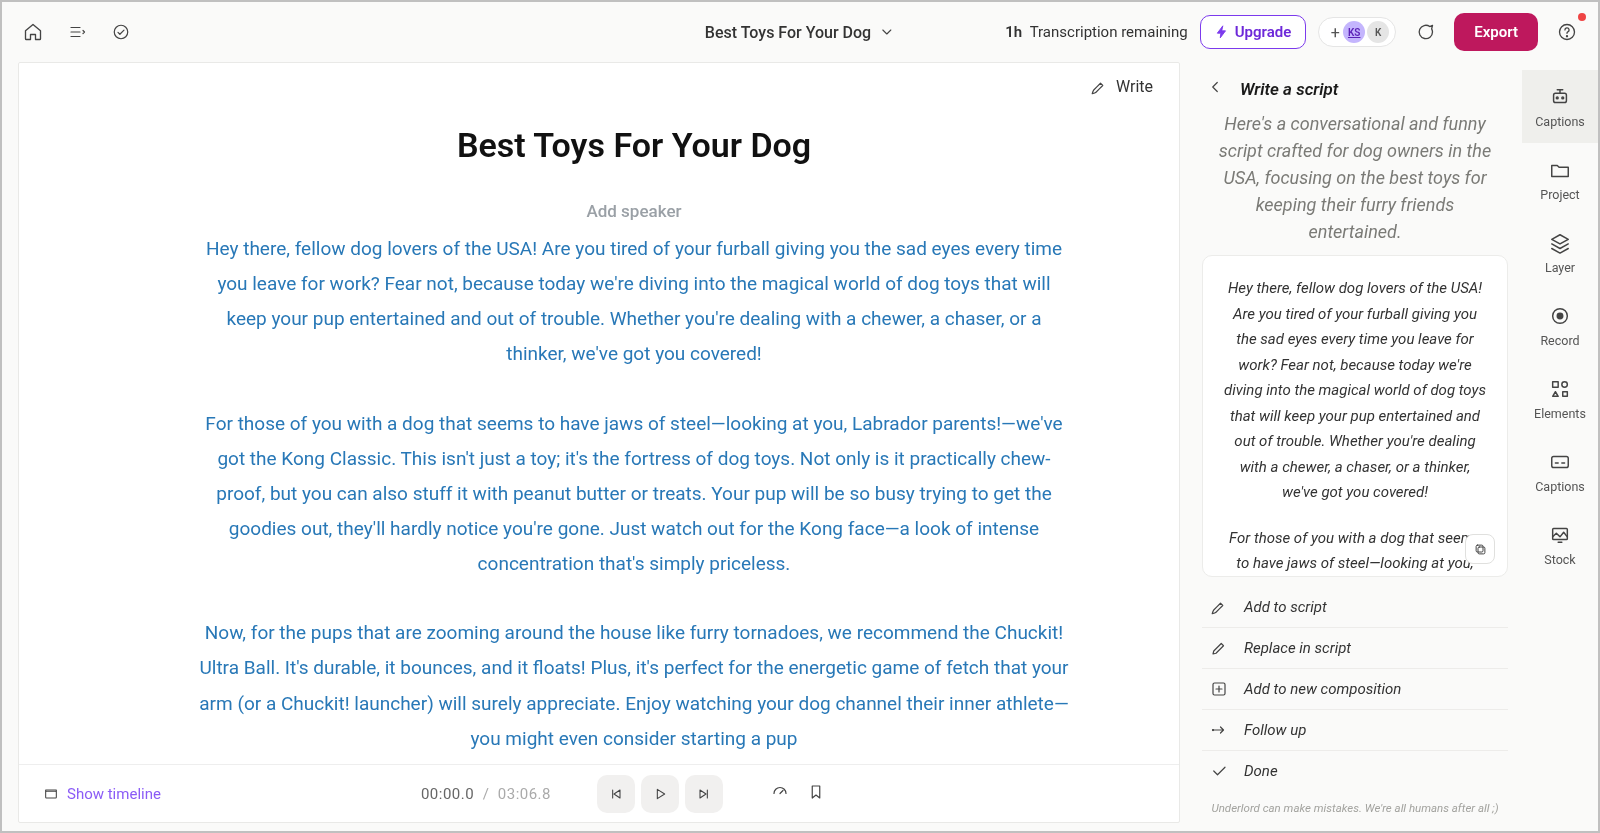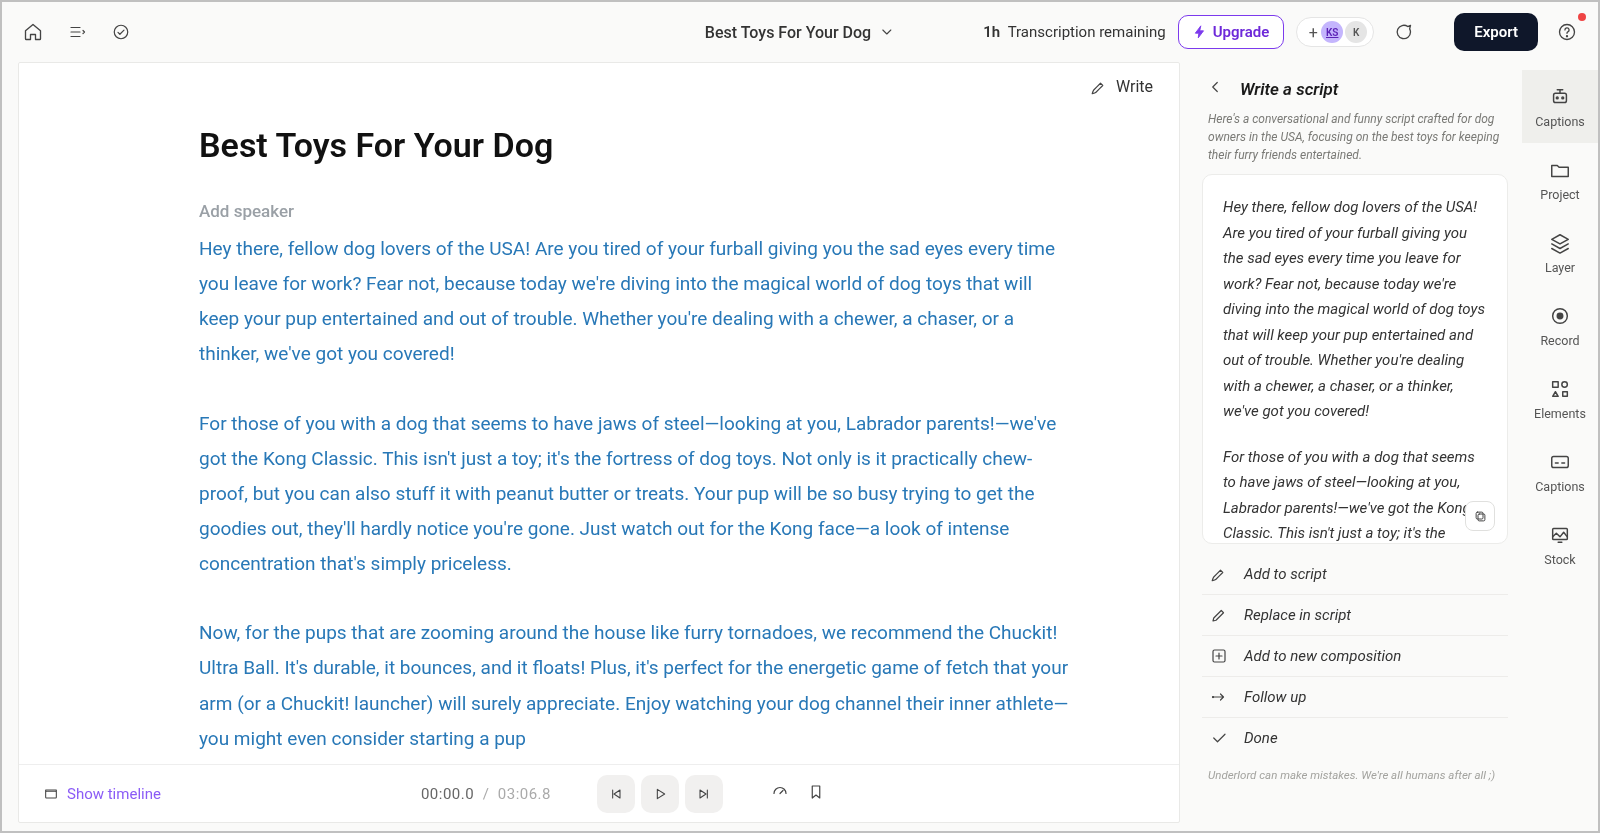--- a/index.html
+++ b/index.html
@@ -9,20 +9,21 @@
   width: 1600px; height: 833px;
   overflow: hidden;
   color: #1a1a1a;
 }
 .shell {
   border: 2px solid #c0c0c0;
   width: 1600px; height: 833px;
   background: #fafaf9;
   display: flex;
   flex-direction: column;
+  text-align: center;
 }
 
 .topbar {
   height: 60px;
   display: flex;
   align-items: center;
   padding: 0 14px;
   gap: 10px;
 }
 .iconbtn {
@@ -53,23 +54,23 @@
 }
 .avatars {
   display:flex; align-items:center;
   background:#fff; border:1px solid #e5e5e5; border-radius:20px;
   padding:3px 6px;
 }
 .plus { width:20px; height:20px; display:flex; align-items:center; justify-content:center; font-size:16px; color:#555;}
 .av1 { width:22px; height:22px; border-radius:50%; background:#c4b5fd; font-size:10px; display:flex;align-items:center;justify-content:center; font-weight:600; color:#5b21b6; margin-left:-2px;text-decoration:underline;}
 .av2 { width:22px; height:22px; border-radius:50%; background:#e5e5e5; font-size:10px; display:flex;align-items:center;justify-content:center; font-weight:600; color:#555; margin-left:2px;}
 .export-btn {
-  background:#0f172a; color:#fff;
+  background:#be185d; color:#fff;
   border-radius:10px; padding:10px 20px;
-  font-size:15px; font-weight:600; cursor:pointer;margin-left:22px;
+  font-size:15px; font-weight:600; cursor:pointer;
 }
 .help-wrap { position:relative; }
 .help-dot { position:absolute; top:-2px; right:-2px; width:8px;height:8px;border-radius:50%; background:#ef4444; }
 
 
 .main { flex:1; display:flex; overflow:hidden; }
 .editor-panel {
   flex:1; background:#fff; border:1px solid #e9e9e7; border-radius:2px;
   margin: 0 8px 8px 16px;
   display:flex; flex-direction:column;
@@ -99,21 +100,21 @@
   display:flex; align-items:center; justify-content:center; cursor:pointer;
 }
 .foot-icons { margin-left:28px; display:flex; gap:18px; color:#555;}
 
 
 .inspector {
   width:334px; display:flex; flex-direction:column; padding:10px 0 6px 0;font-style:italic;
 }
 .ins-head { display:flex; align-items:center; gap:16px; padding: 6px 18px 10px 18px;}
 .ins-title { font-size:17px; font-weight:600; }
-.ins-intro { font-size:12px; color:#7a7a76; line-height:1.5; padding:0 20px 10px 20px;}
+.ins-intro { font-size:18px; color:#7a7a76; line-height:1.5; padding:0 20px 10px 20px;}
 .script-card {
   background:#fff; border:1px solid #ececea; border-radius:10px;
   margin:0 14px; padding:20px 20px; font-size:15px; color:#333; line-height:1.7;
   height:370px; overflow:hidden; position:relative;
 }
 .script-card p { margin-bottom:20px; }
 .copy-chip {
   position:absolute; right:12px; bottom:12px;
   width:30px; height:30px; border:1px solid #e0e0de; border-radius:8px;
   display:flex; align-items:center; justify-content:center; background:#fff; cursor:pointer;

